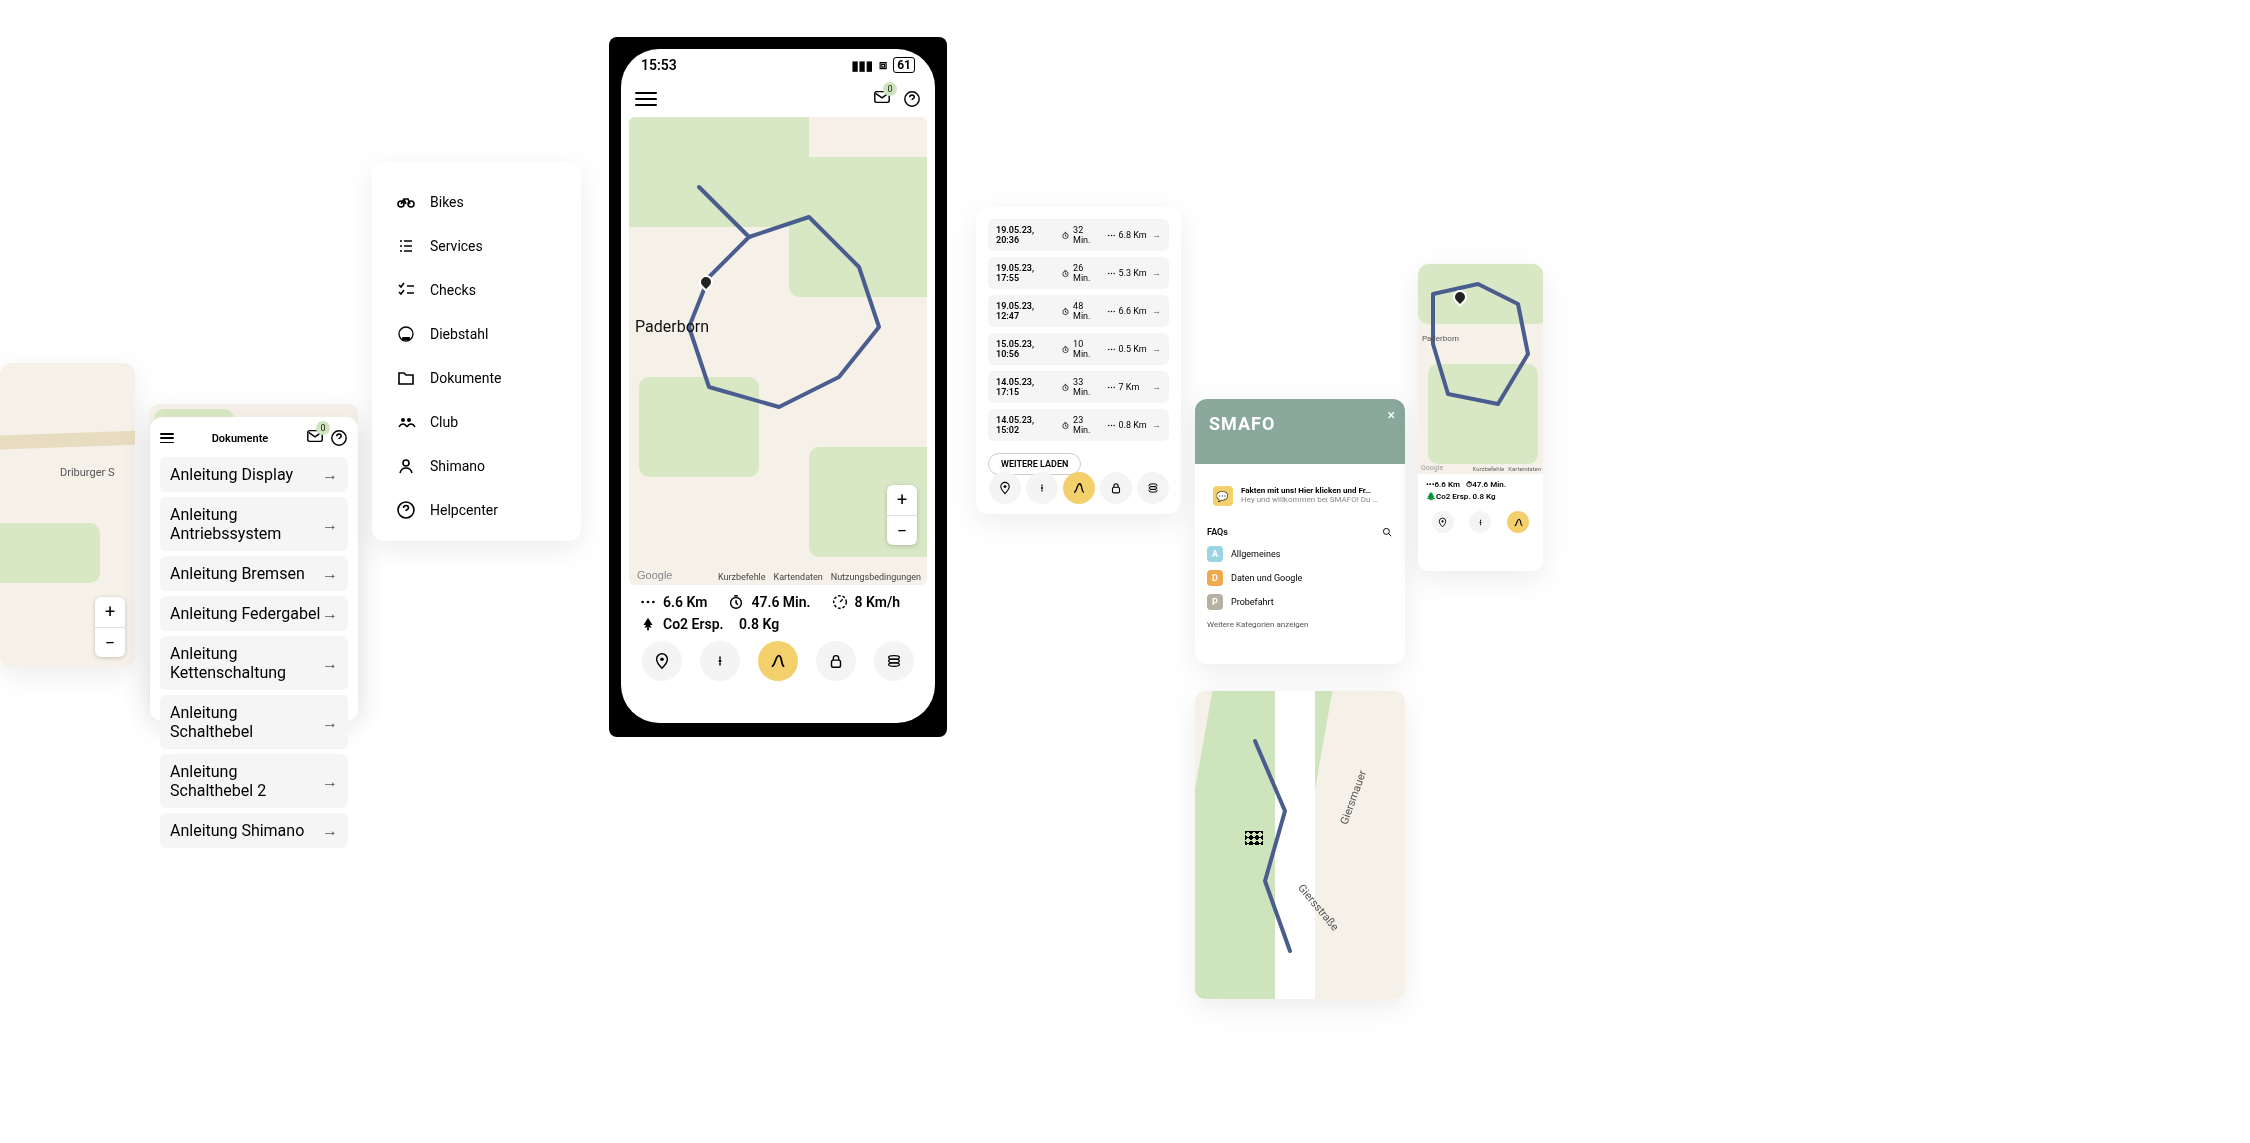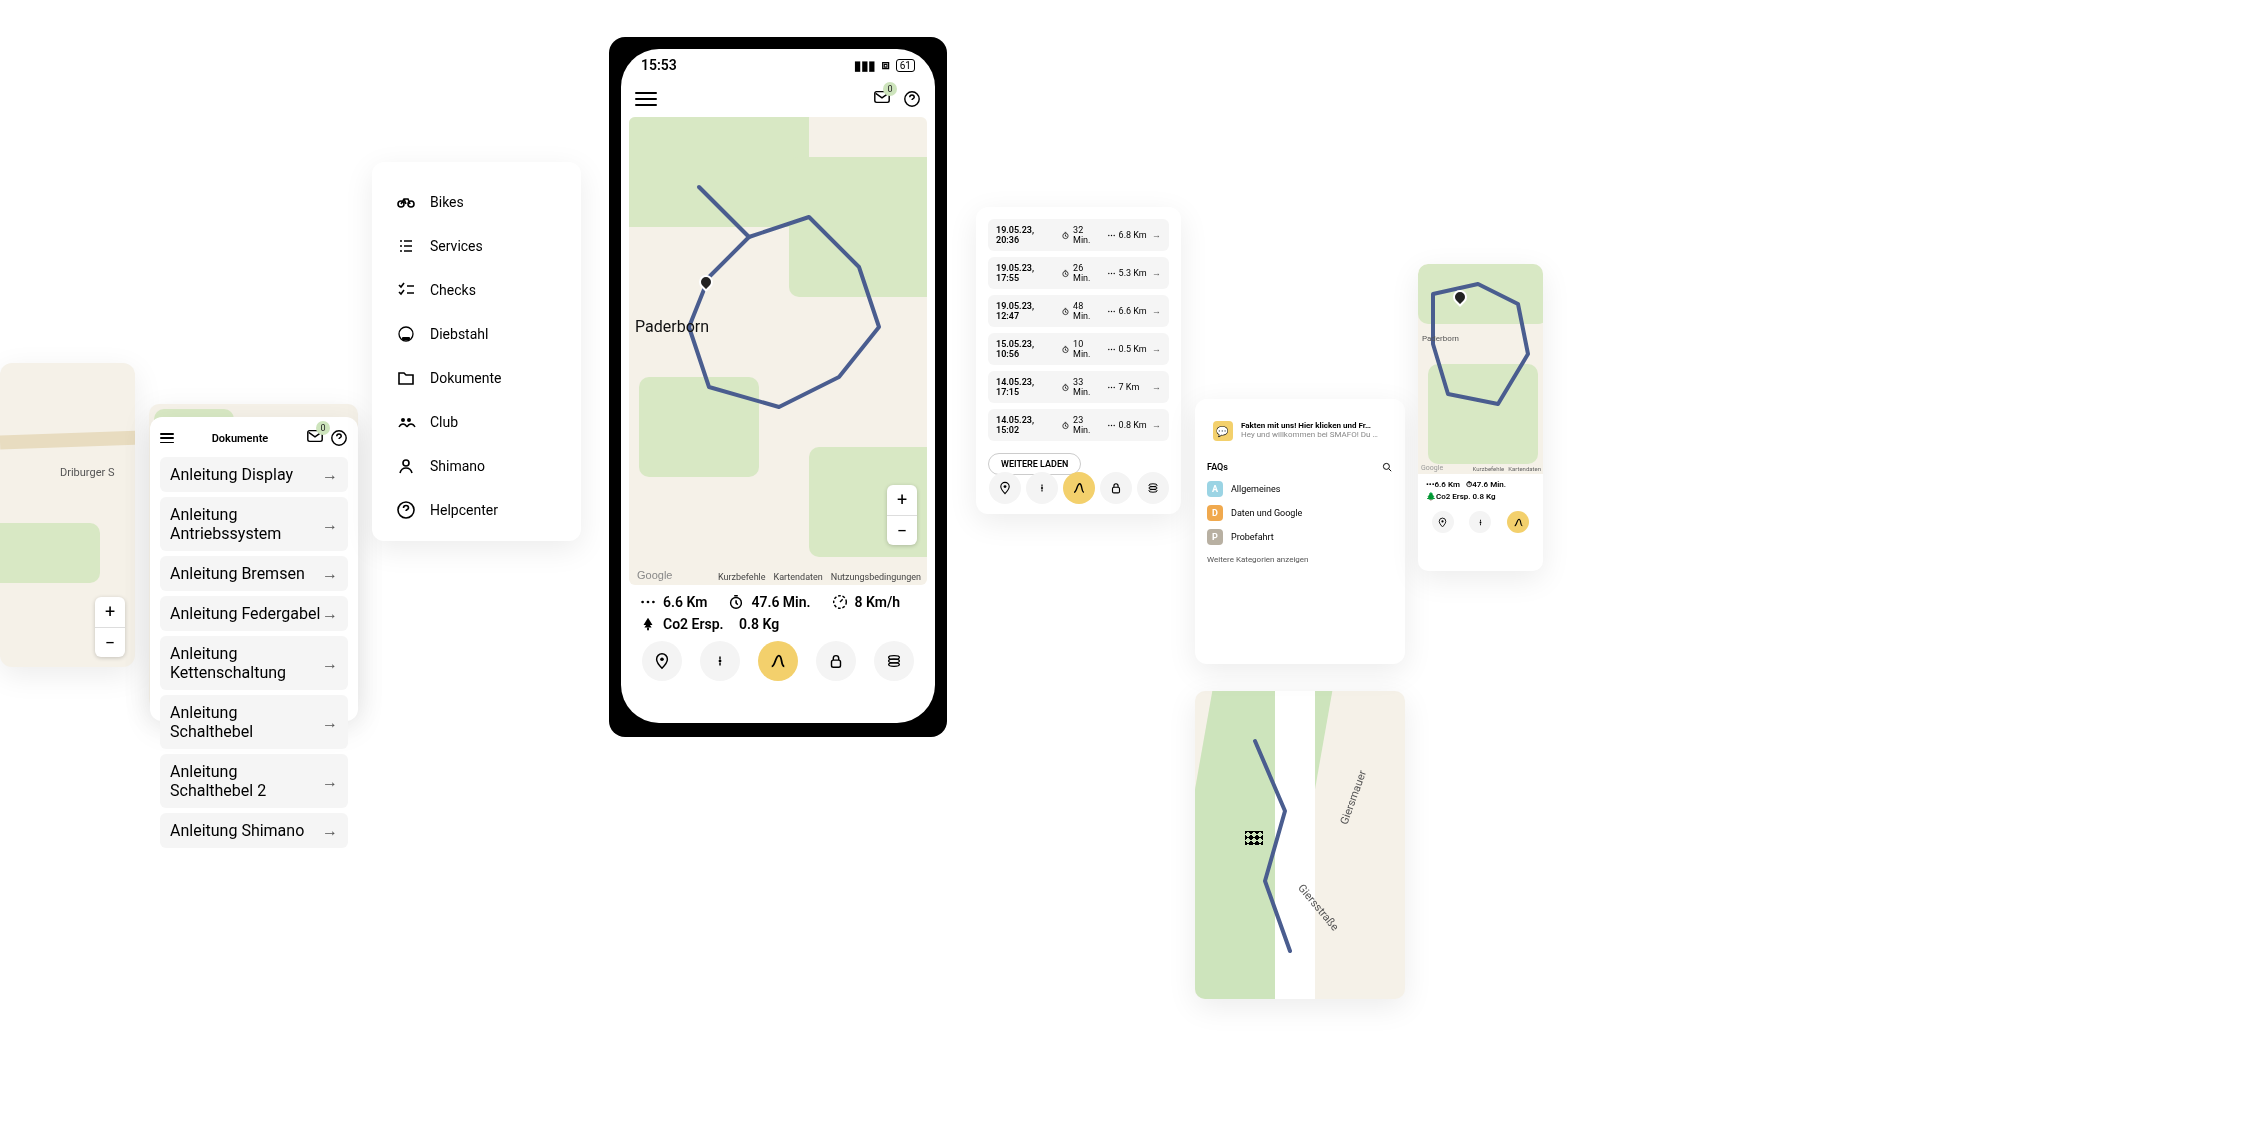--- a/index.html
+++ b/index.html
@@ -74,21 +74,21 @@
   }
   .menu-item {
     display:flex; align-items:center; gap:14px;
     margin-bottom:24px; font-size:14px; cursor:pointer;
   }
   .menu-item .ico { width:20px; height:20px; display:flex; align-items:center; justify-content:center; }
 
   
   .phone {
     position:absolute; left:609px; top:37px; width:338px; height:700px;
-    background:#000; border-radius:16px; padding:12px 12px 14px 12px;
+    background:#000; border-radius:8px; padding:12px 12px 14px 12px;
   }
   .phone-inner {
     width:100%; height:100%; background:#fff; border-radius:38px; overflow:hidden; position:relative;
   }
   .status-bar {
     height:32px; display:flex; align-items:center; justify-content:space-between;
     padding:0 20px; font-size:14px; font-weight:600;
   }
   .status-right { display:flex; align-items:center; gap:6px; font-size:13px; }
   .app-bar {
@@ -412,21 +412,21 @@
     </div>
 </div>
 
 <div class="phone">
   <div class="phone-inner">
     <div class="status-bar">
       <span>15:53</span>
       <div class="status-right">
         <span>▮▮▮</span>
         <span>⧈</span>
-        <span style="border:1px solid #000;border-radius:3px;padding:0 3px;font-size:10px;font-weight:400">61</span>
+        <span style="border:1px solid #000;border-radius:3px;padding:0 3px;font-size:12px;font-weight:700">61</span>
       </div>
     </div>
     <div class="app-bar">
       <div class="app-bar-left">
         <div class="hamburger">
             <span></span>
             <span></span>
             <span></span>
           </div>
       </div>
@@ -618,20 +618,24 @@
   <div class="road" style="left:80px;top:0;width:40px;height:310px;background:#fff;"></div>
   <svg style="position:absolute;inset:0;width:100%;height:100%">
     <path class="route-line" d="M60 50 L90 120 L70 190 L95 260"></path>
   </svg>
   <div class="checker-flag" style="left:50px;top:140px;"></div>
   <span class="label" style="left:130px;top:100px;transform:rotate(-70deg);">Giersmauer</span>
   <span class="label" style="left:95px;top:210px;transform:rotate(50deg);">Giersstraße</span>
 </div>
 
 <div class="card panel-smafo">
+  <div class="smafo-head">
+    <div class="smafo-title">SMAFO</div>
+    <div class="smafo-close">×</div>
+  </div>
   <div class="smafo-chip">Chatten Sie mit uns</div>
   <div class="chat-msg">
     <div class="avatar">💬</div>
     <div>
       <div style="font-weight:700">Fakten mit uns! Hier klicken und Fr…</div>
       <div style="color:#888">Hey und willkommen bei SMAFO! Du …</div>
     </div>
   </div>
   <div class="faqs-head">
     <span>FAQs</span>

